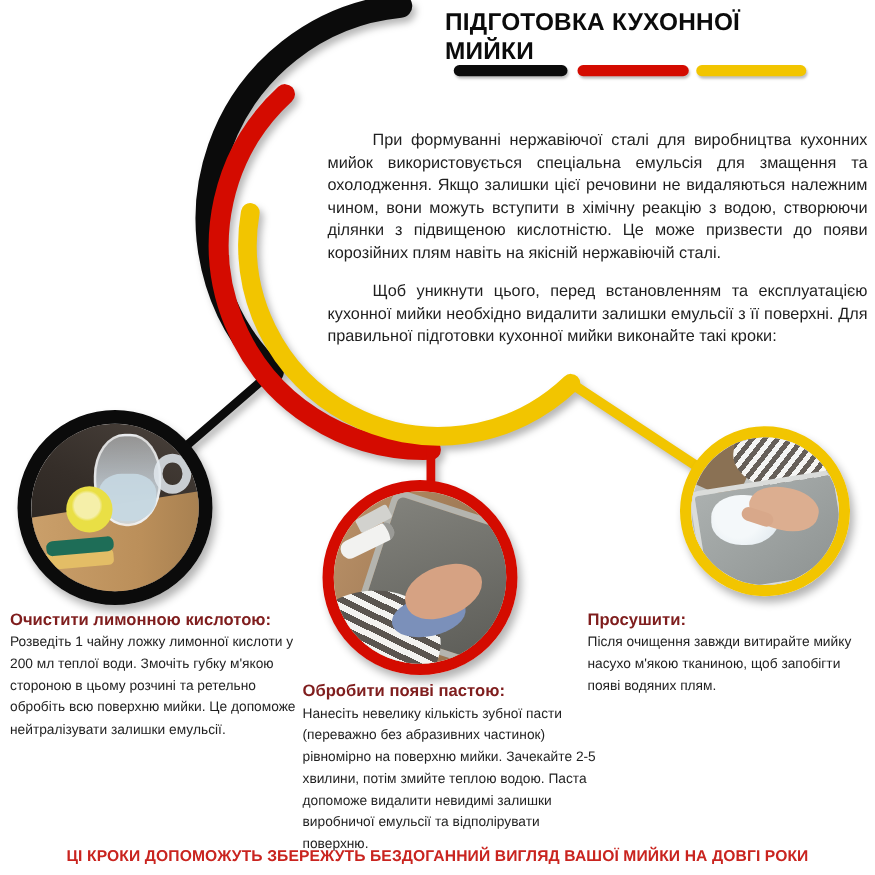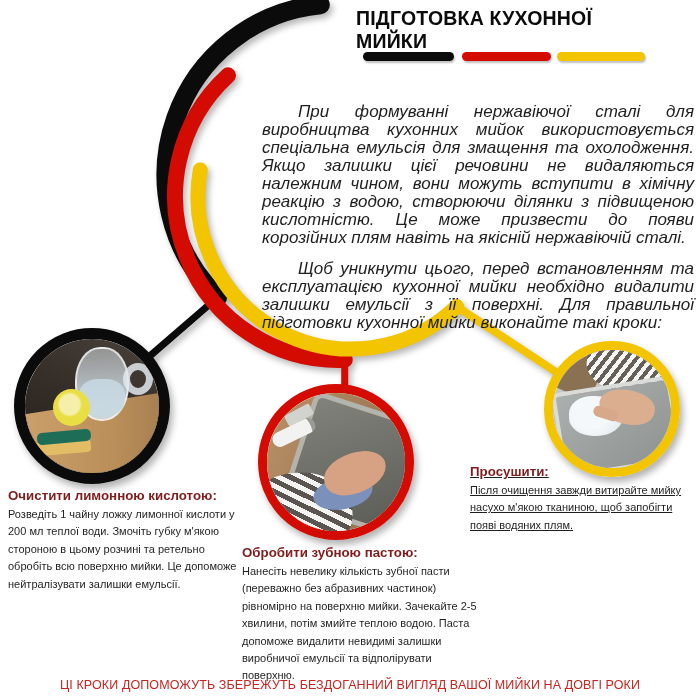--- a/index.html
+++ b/index.html
@@ -20,21 +20,21 @@
   .flag-yellow{left:557px;width:88px;background:var(--yellow);}
 
   
   svg.arcs{position:absolute;left:0;top:0;filter:drop-shadow(3px 4px 3px rgba(0,0,0,.28));}
   .arc-black{stroke:var(--black);fill:none;}
   .arc-red{stroke:var(--red);fill:none;}
   .arc-yellow{stroke:var(--yellow);fill:none;}
 
   
   .intro{position:absolute;left:262px;top:103px;width:432px;color:var(--text);
-         font-size:17px;line-height:18px;text-align:justify;font-style:italic;}
+         font-size:13px;line-height:18px;text-align:justify;}
   .intro p{text-indent:36px;}
   .intro p + p{margin-top:13px;}
 
   
   .circle{position:absolute;border-radius:50%;box-shadow:3px 5px 7px rgba(0,0,0,.30);}
   .circle .photo{position:absolute;inset:0;border-radius:50%;overflow:hidden;}
   .circle .photo > div{position:absolute;}
   .c-left{left:14px;top:328px;width:156px;height:156px;border:11px solid var(--black);}
   .c-mid{left:258px;top:384px;width:156px;height:156px;border:9px solid var(--red);}
   .c-right{left:544px;top:341px;width:136px;height:136px;border:9px solid var(--yellow);}
@@ -87,25 +87,25 @@
            transform:rotate(14deg);}
   .p3-finger{left:40px;top:58px;width:26px;height:11px;background:#d8a88a;border-radius:6px;
              transform:rotate(18deg);}
 
   
   .step{position:absolute;color:var(--text);}
   .step h3{font-size:13.3px;font-weight:bold;line-height:17px;margin-bottom:2px;color:#7f1d1d;}
   .step p{font-size:11px;line-height:17.4px;}
   .step-left{left:8px;top:487px;width:230px;}
   .step-mid{left:242px;top:544px;width:238px;}
-  .step-right{left:470px;top:463px;width:228px;text-decoration:underline;}
+  .step-right{left:470px;top:487px;width:228px;}
 
   
   .footer{position:absolute;left:0;right:0;top:678px;text-align:center;
-          color:var(--footer_red);font-weight:normal;font-size:12.5px;letter-spacing:.1px;}
+          color:var(--footer_red);font-weight:bold;font-size:12.5px;letter-spacing:.1px;}
 </style>
 </head>
 <body>
 
 <div class="page">
 
   <svg class="arcs" width="700" height="700" viewBox="0 0 700 700">
     <path class="arc-black" stroke-width="19" stroke-linecap="round" d="M 320.3 4.8 A 171 171 0 0 0 217.6 297.4"></path>
     <path class="arc-black" stroke-width="7" stroke-linecap="round" d="M 217.6 297.4 L 151 355"></path>
     <path class="arc-red" stroke-width="16" stroke-linecap="round" d="M 228 75.3 A 164 164 0 0 0 344.7 359.9"></path>
@@ -162,21 +162,21 @@
       <div class="p3-finger"></div>
     </div>
   </div>
 
   <div class="step step-left">
     <h3>Очистити лимонною кислотою:</h3>
     <p>Розведіть 1 чайну ложку лимонної кислоти у 200 мл теплої води. Змочіть губку м'якою стороною в цьому розчині та ретельно обробіть всю поверхню мийки. Це допоможе нейтралізувати залишки емульсії.</p>
   </div>
 
   <div class="step step-mid">
-    <h3>Обробити зубною пастою:</h3>
+    <h3>Обробити появі пастою:</h3>
     <p>Нанесіть невелику кількість зубної пасти (переважно без абразивних частинок) рівномірно на поверхню мийки. Зачекайте 2-5 хвилини, потім змийте теплою водою. Паста допоможе видалити невидимі залишки виробничої емульсії та відполірувати поверхню.</p>
   </div>
 
   <div class="step step-right">
     <h3>Просушити:</h3>
     <p>Після очищення завжди витирайте мийку насухо м'якою тканиною, щоб запобігти появі водяних плям.</p>
   </div>
 
   <div class="footer">ЦІ КРОКИ ДОПОМОЖУТЬ ЗБЕРЕЖУТЬ БЕЗДОГАННИЙ ВИГЛЯД ВАШОЇ МИЙКИ НА ДОВГІ РОКИ</div>
 

